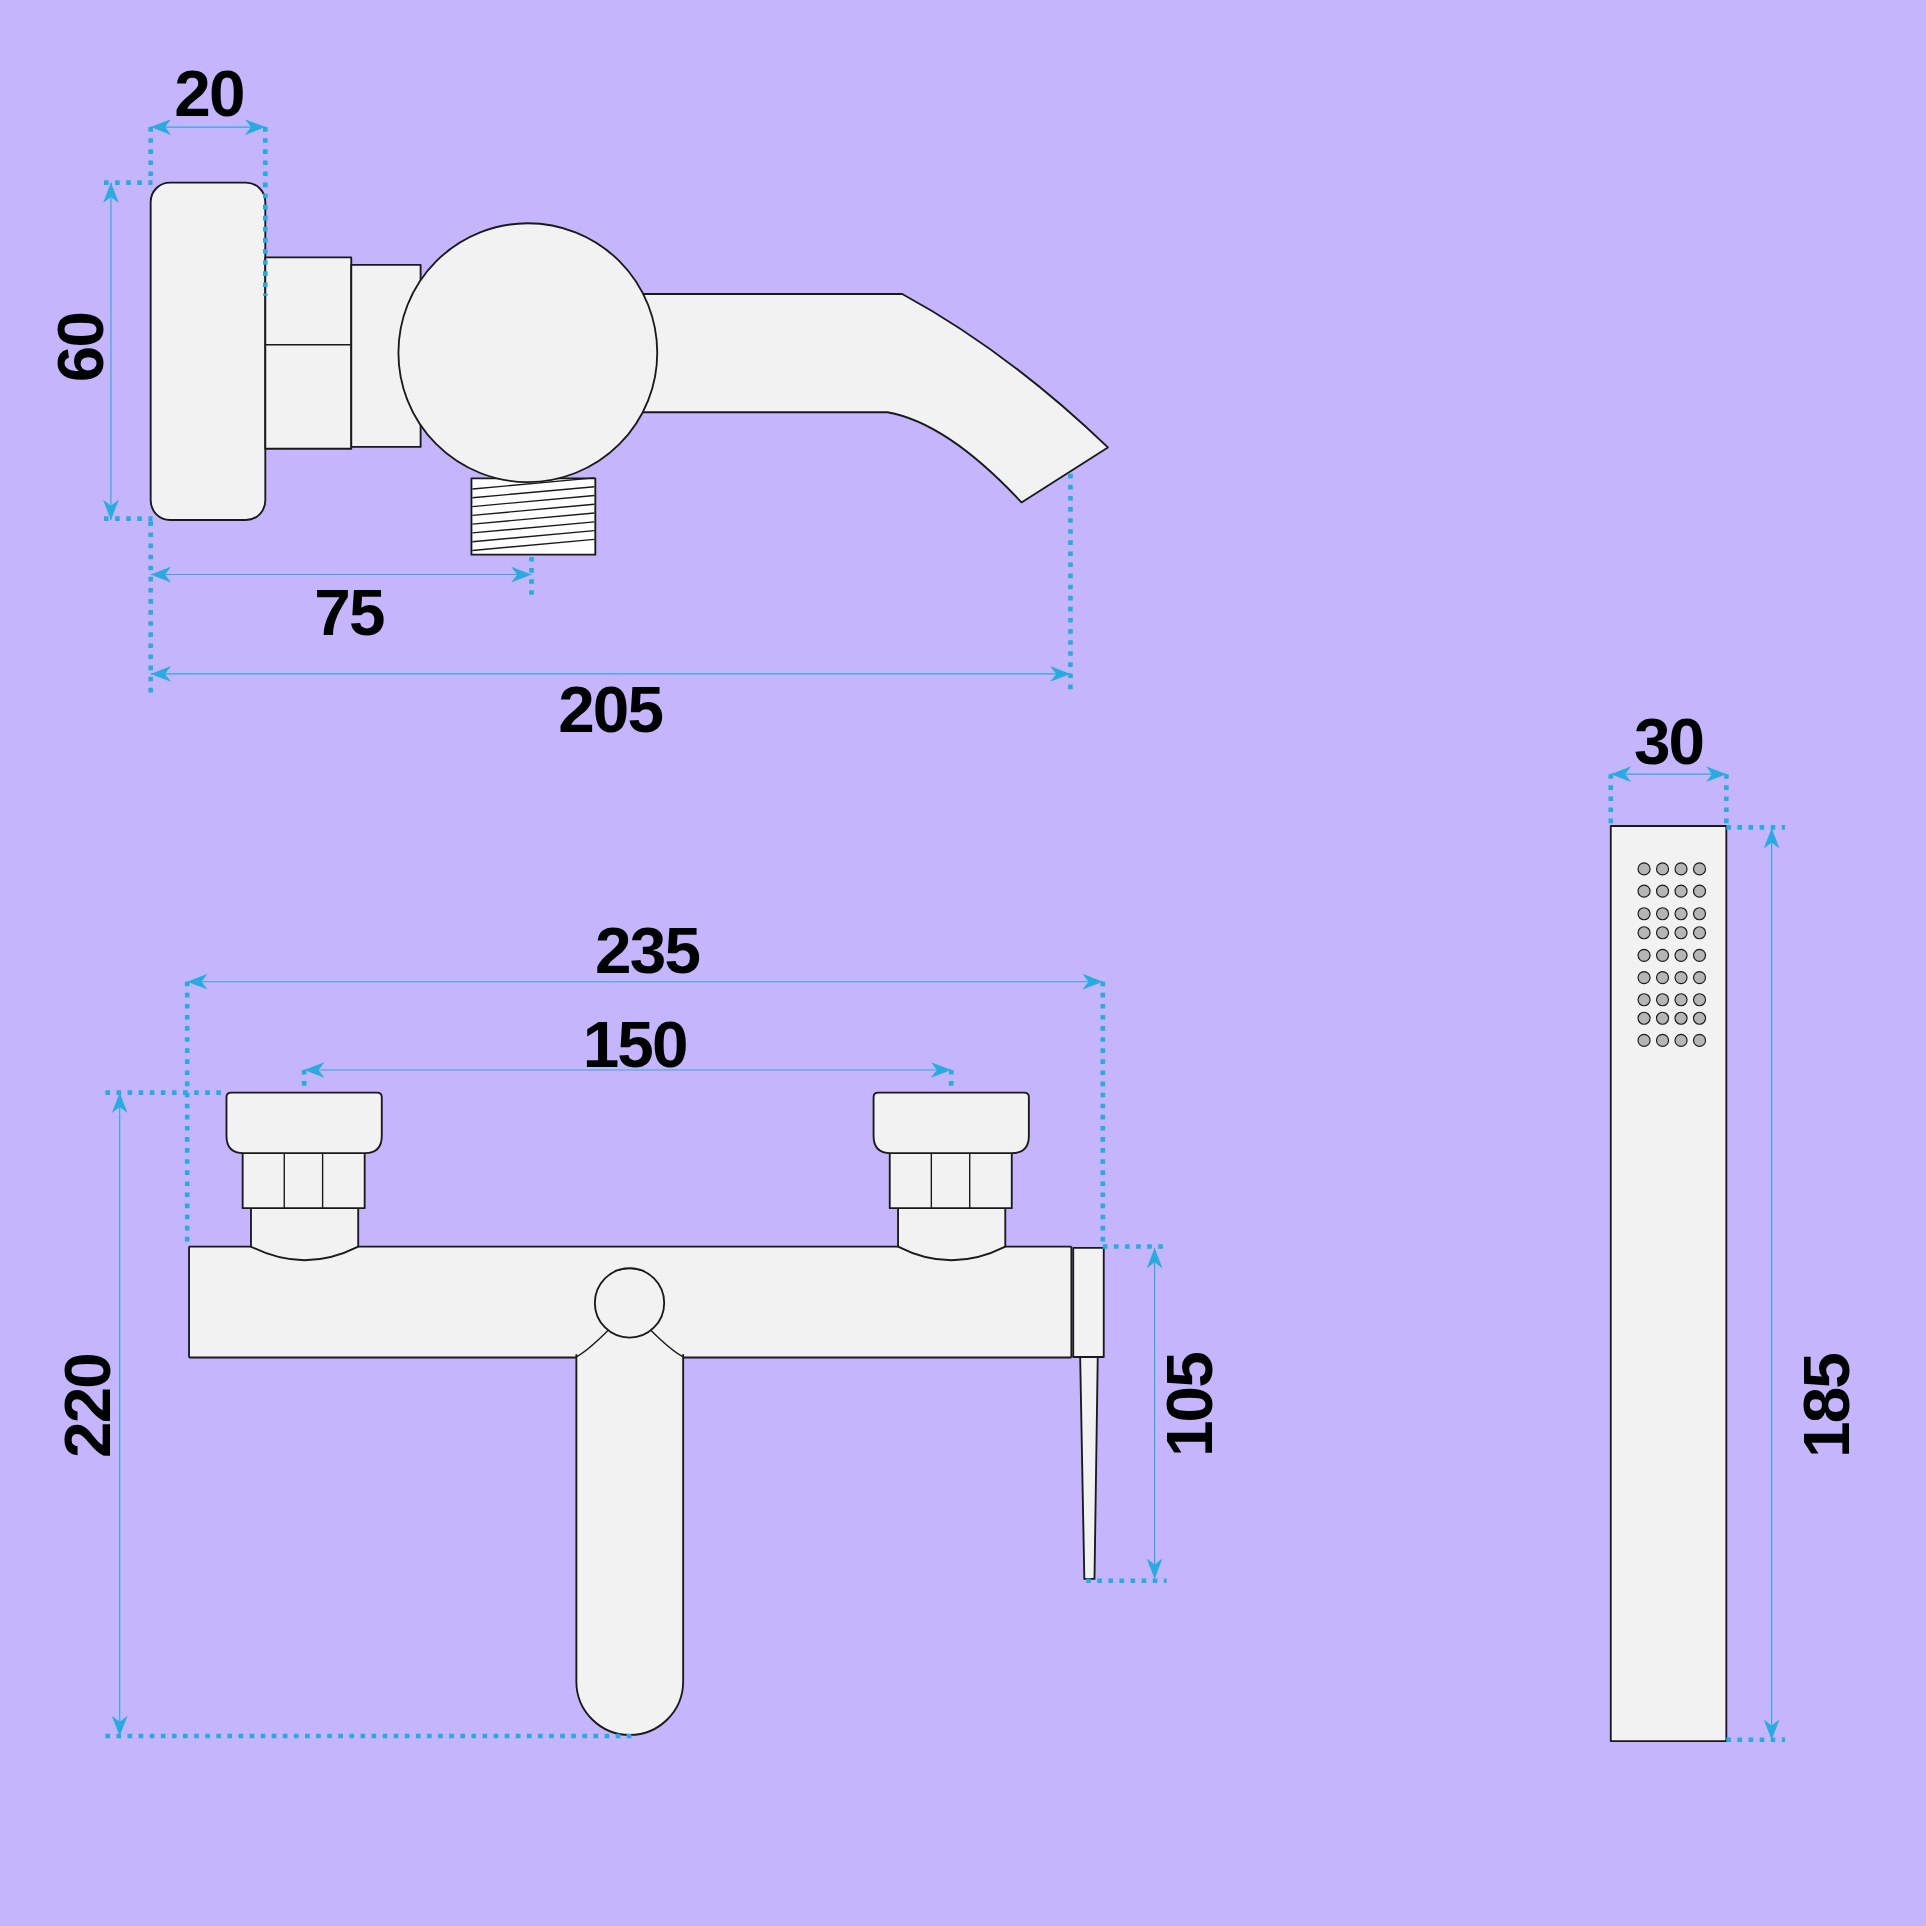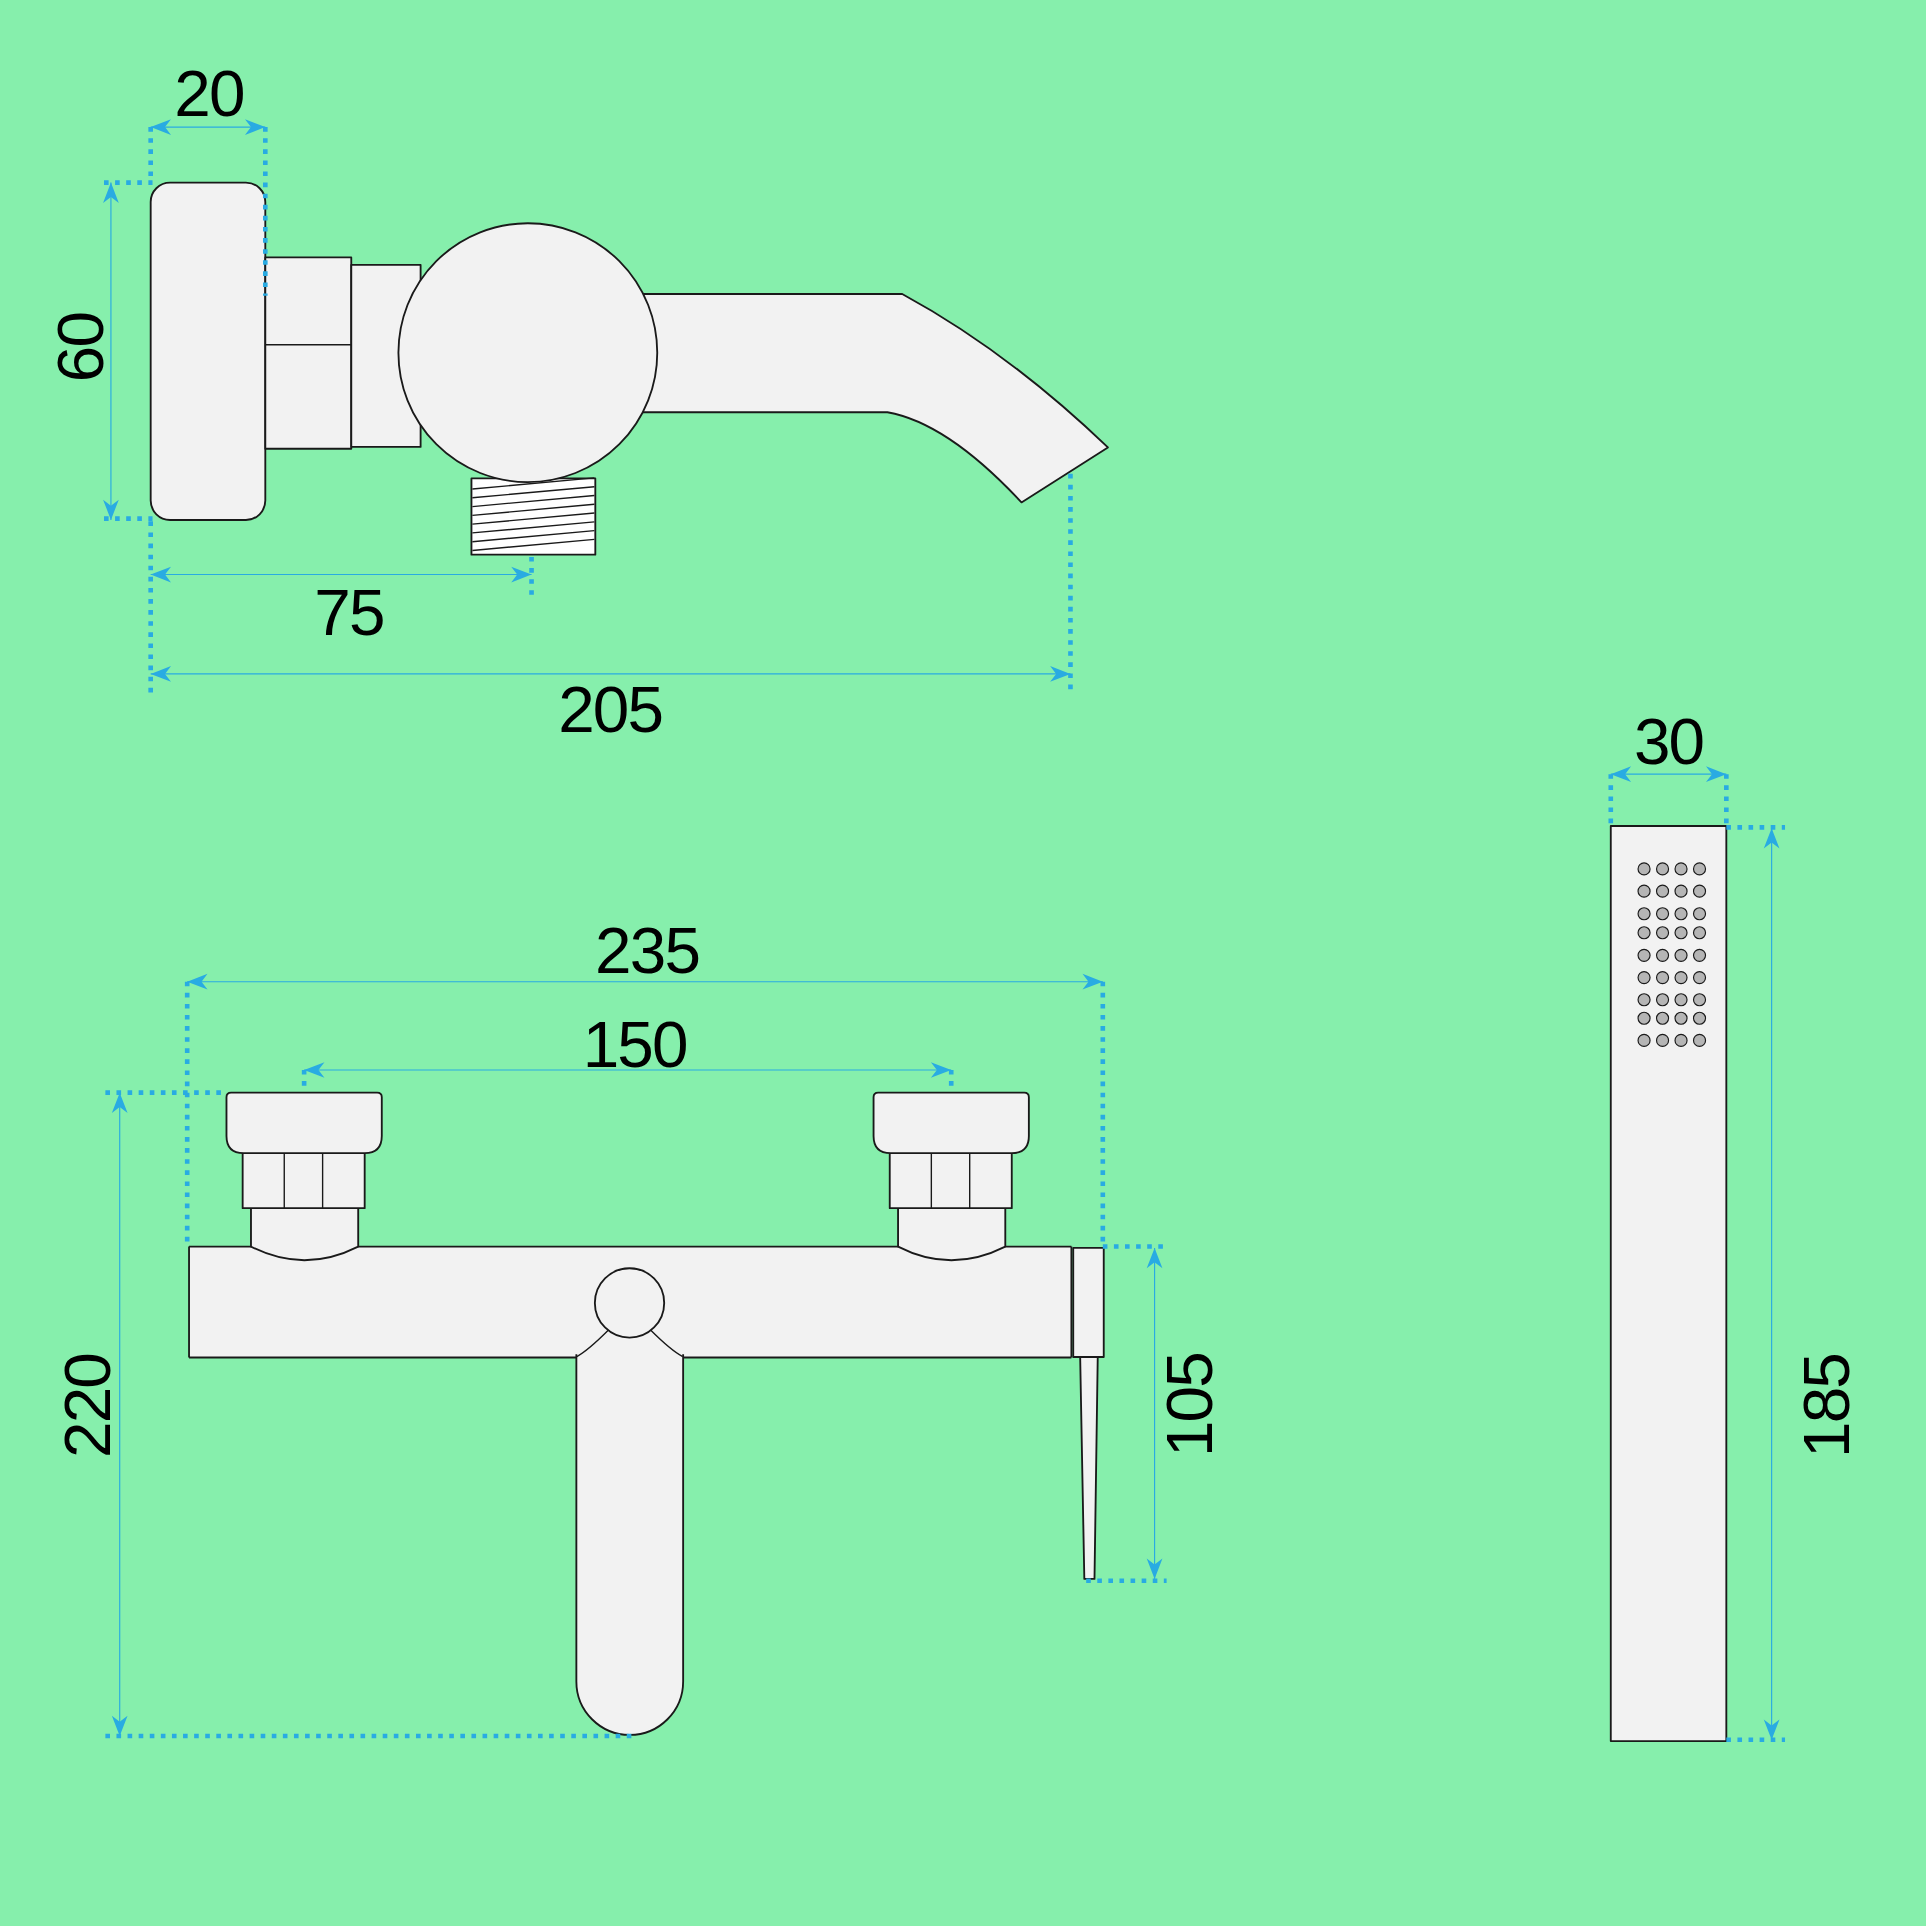--- a/index.html
+++ b/index.html
@@ -6,21 +6,22 @@
     margin: 0;
     padding: 0;
     background: #ffffff;
     font-family: "Liberation Sans", sans-serif;
   }
   .drawing-wrap {
     width: 100vw;
     height: 100vh;
     max-width: 1926px;
     max-height: 1926px;
-    background: #86efac;
+    background: #c4b5fd;
+    font-weight: bold;
   }
   svg { display: block; width: 100%; height: 100%; }
   svg text {
     font-family: "Liberation Sans", sans-serif;
     letter-spacing: -4px;
     fill: #000000;
   }
 </style>
 </head>
 <body>

